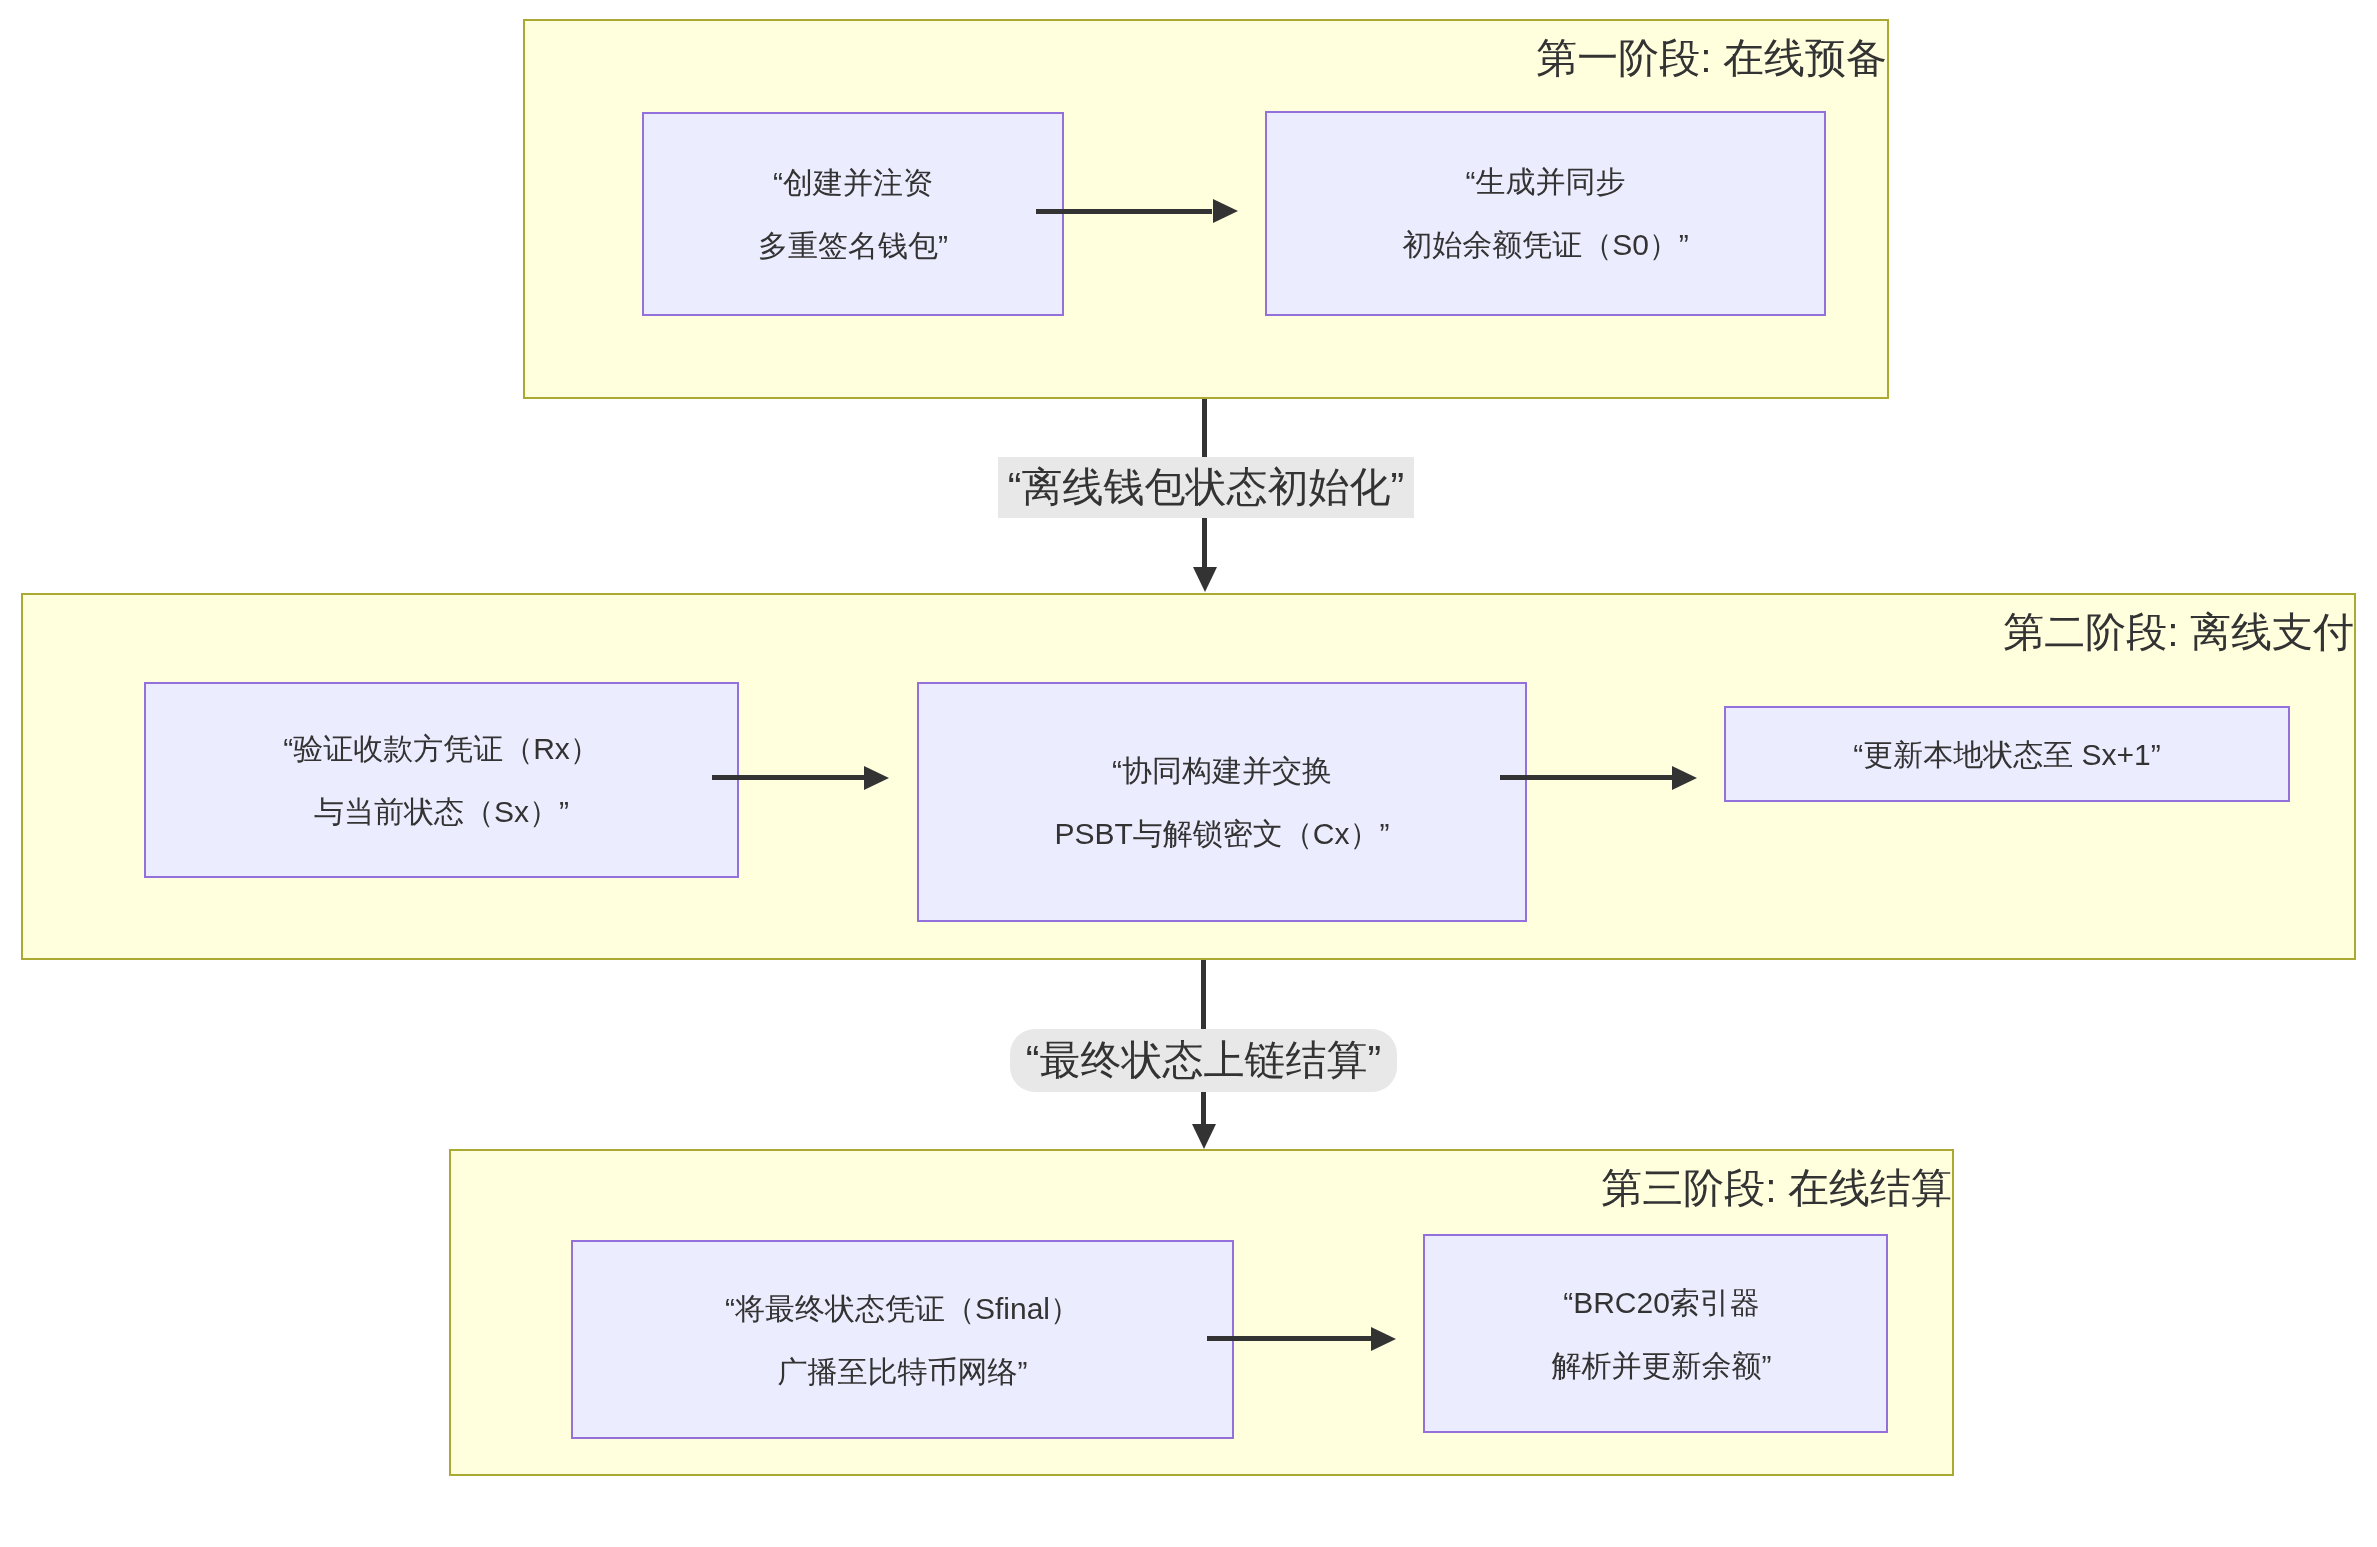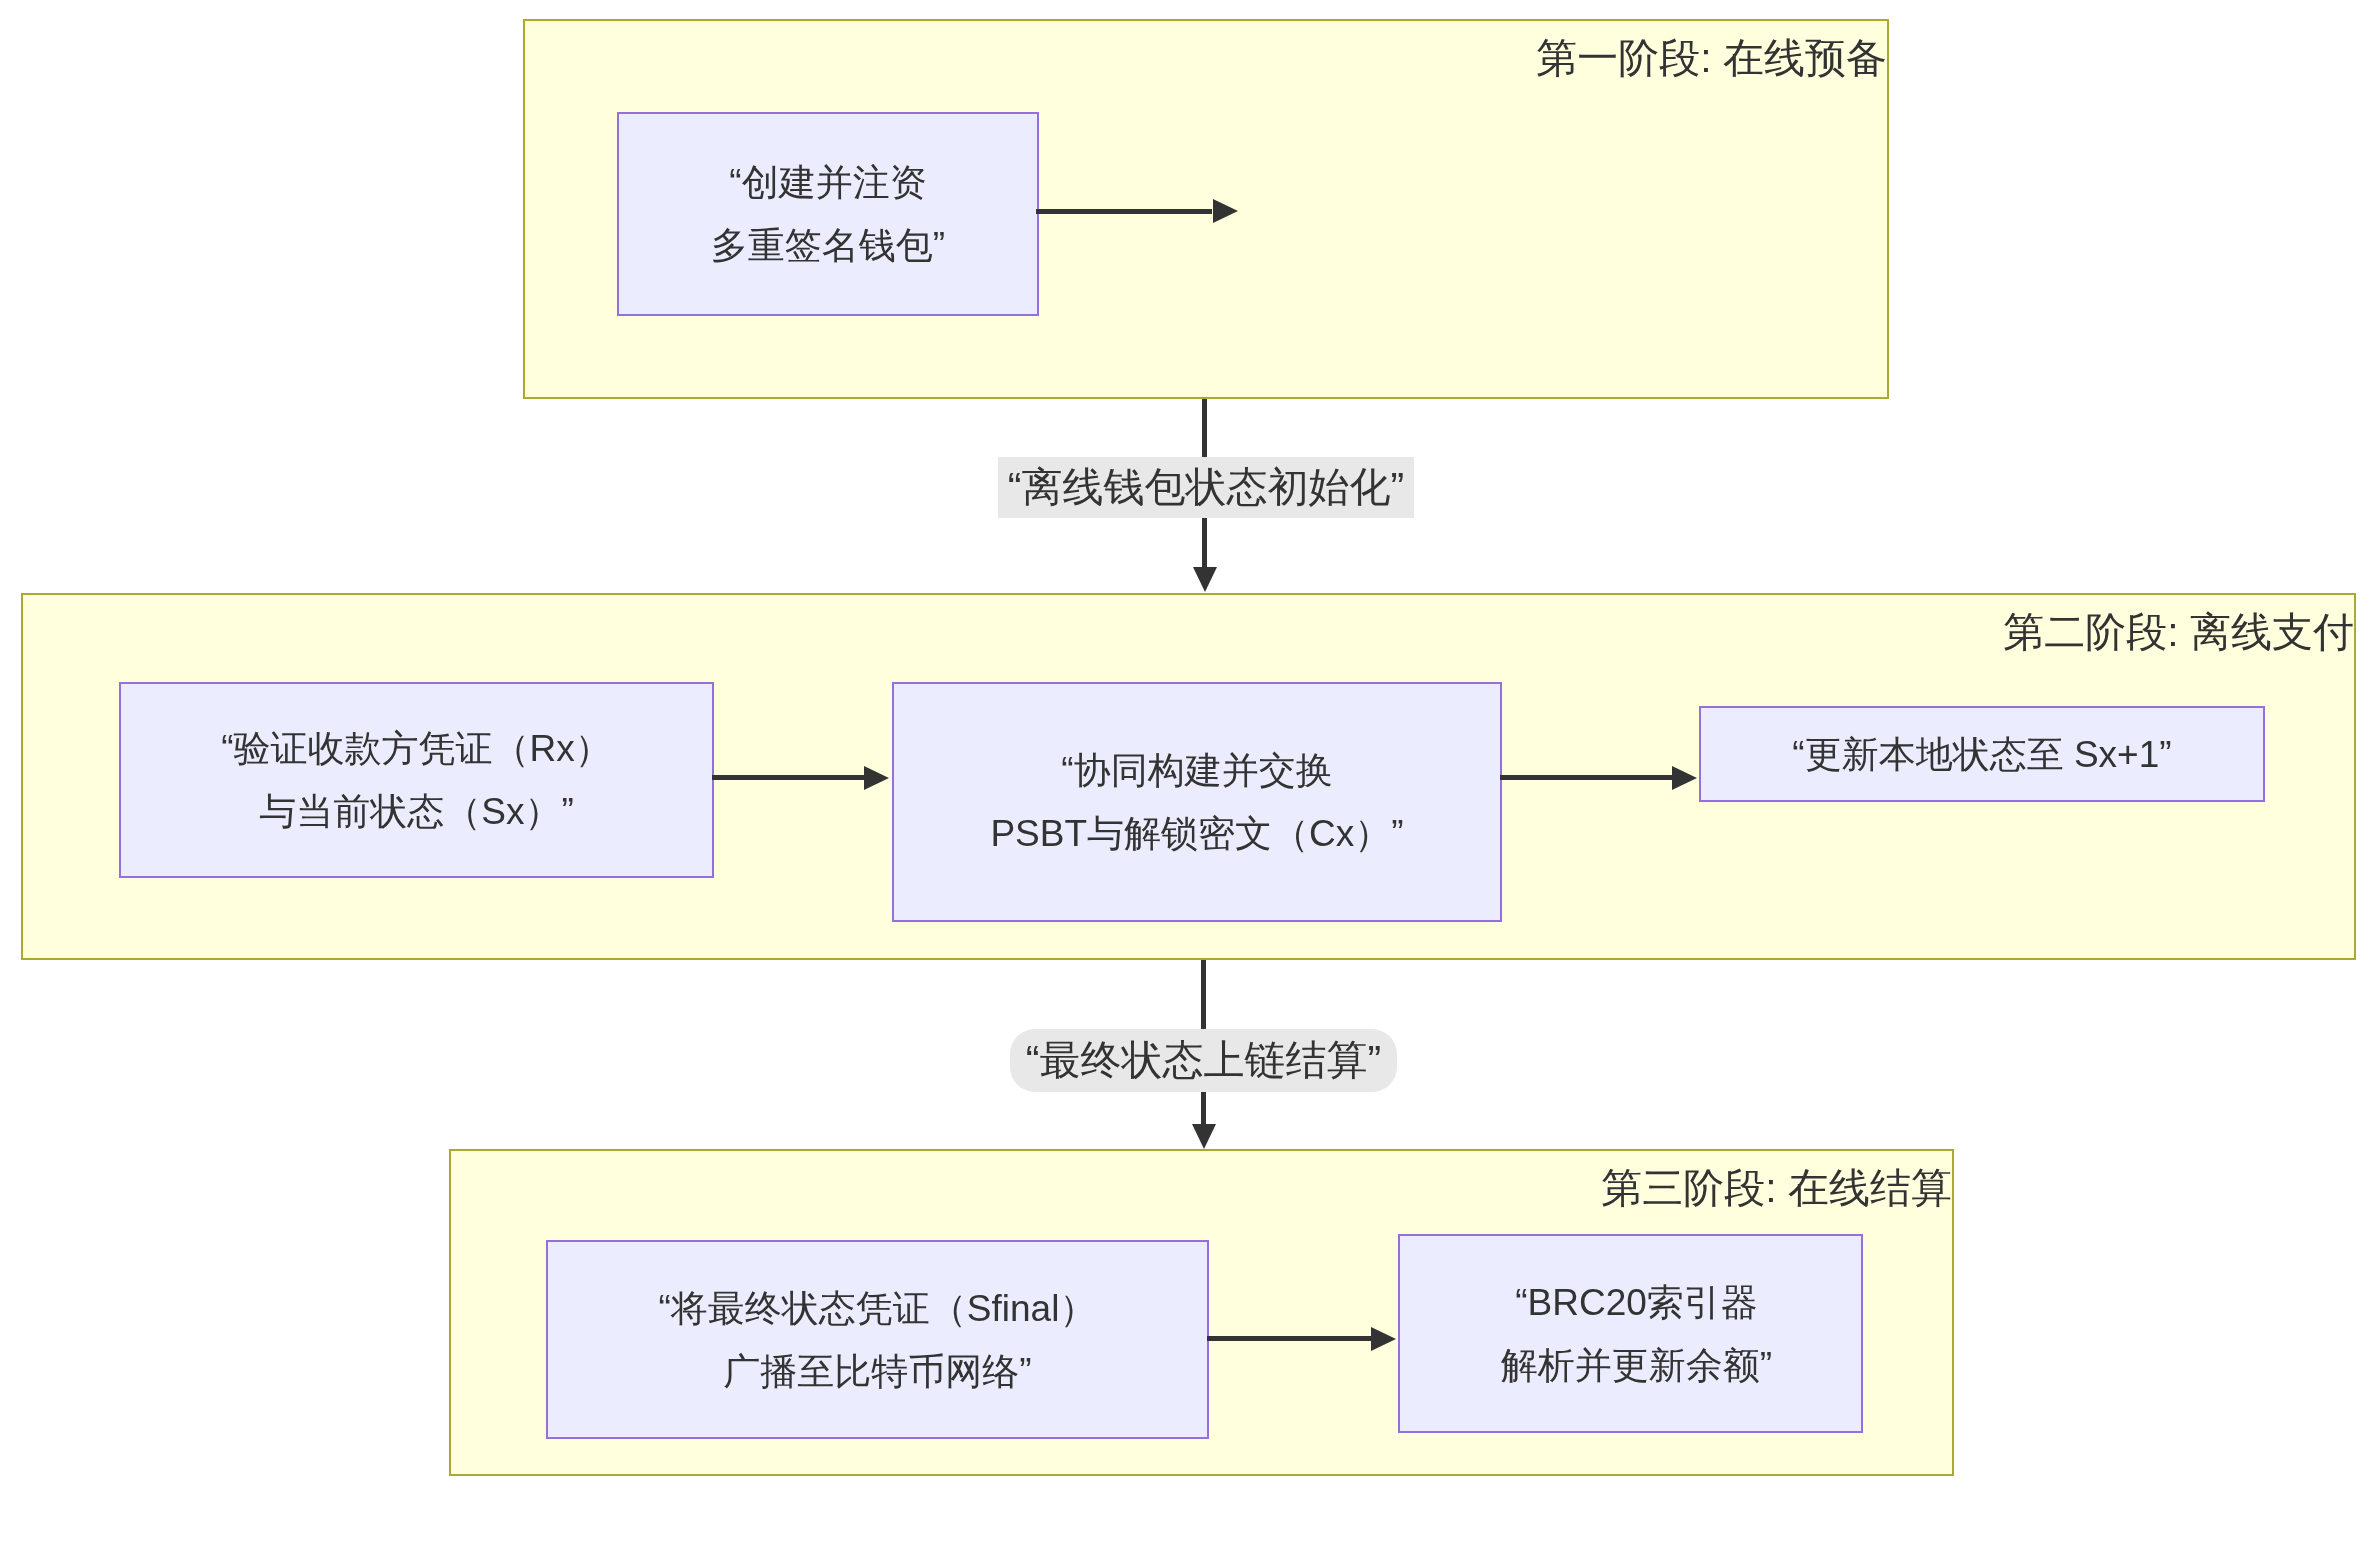--- a/index.html
+++ b/index.html
@@ -30,24 +30,25 @@
   }
   .node {
     position: absolute;
     background: #ececff;
     border: 2.5px solid #9370db;
     box-sizing: border-box;
     display: flex;
     align-items: center;
     justify-content: center;
     text-align: center;
-    font-size: 37px;
+    font-size: 30px;
     line-height: 63px;
     white-space: pre-line;
     color: #333333;
+    margin-left: 25px;
   }
   .hline {
     position: absolute;
     height: 5.1px;
     background: #333333;
   }
   .vline {
     position: absolute;
     width: 5.1px;
     background: #333333;
@@ -79,20 +80,22 @@
 </style>
 </head>
 <body>
 
 <div class="stage">
 
   <div class="cluster" style="left:523px; top:18.7px; width:1366px; height:380px;">
     <div class="cluster-title">第一阶段: 在线预备</div>
     <div class="node" style="left:92px; top:91px; width:422px; height:204px;">“创建并注资
 多重签名钱包”</div>
+    <div class="node" style="left:715px; top:90px; width:561px; height:205px;">“生成并同步
+初始余额凭证（S0）”</div>
   </div>
 
   <div class="hline" style="left:1036px; top:209px; width:176px;"></div>
   <div class="arrow-right" style="left:1213px; top:199px;"></div>
 
   <div class="vline" style="left:1202px; top:399px; height:169px;"></div>
   <div class="arrow-down" style="left:1193px; top:567px;"></div>
   <div class="edge-label" style="left:998px; top:457px; width:416px; height:61px;">“离线钱包状态初始化”</div>
 
   <div class="cluster" style="left:21px; top:593px; width:2335px; height:367px;">

